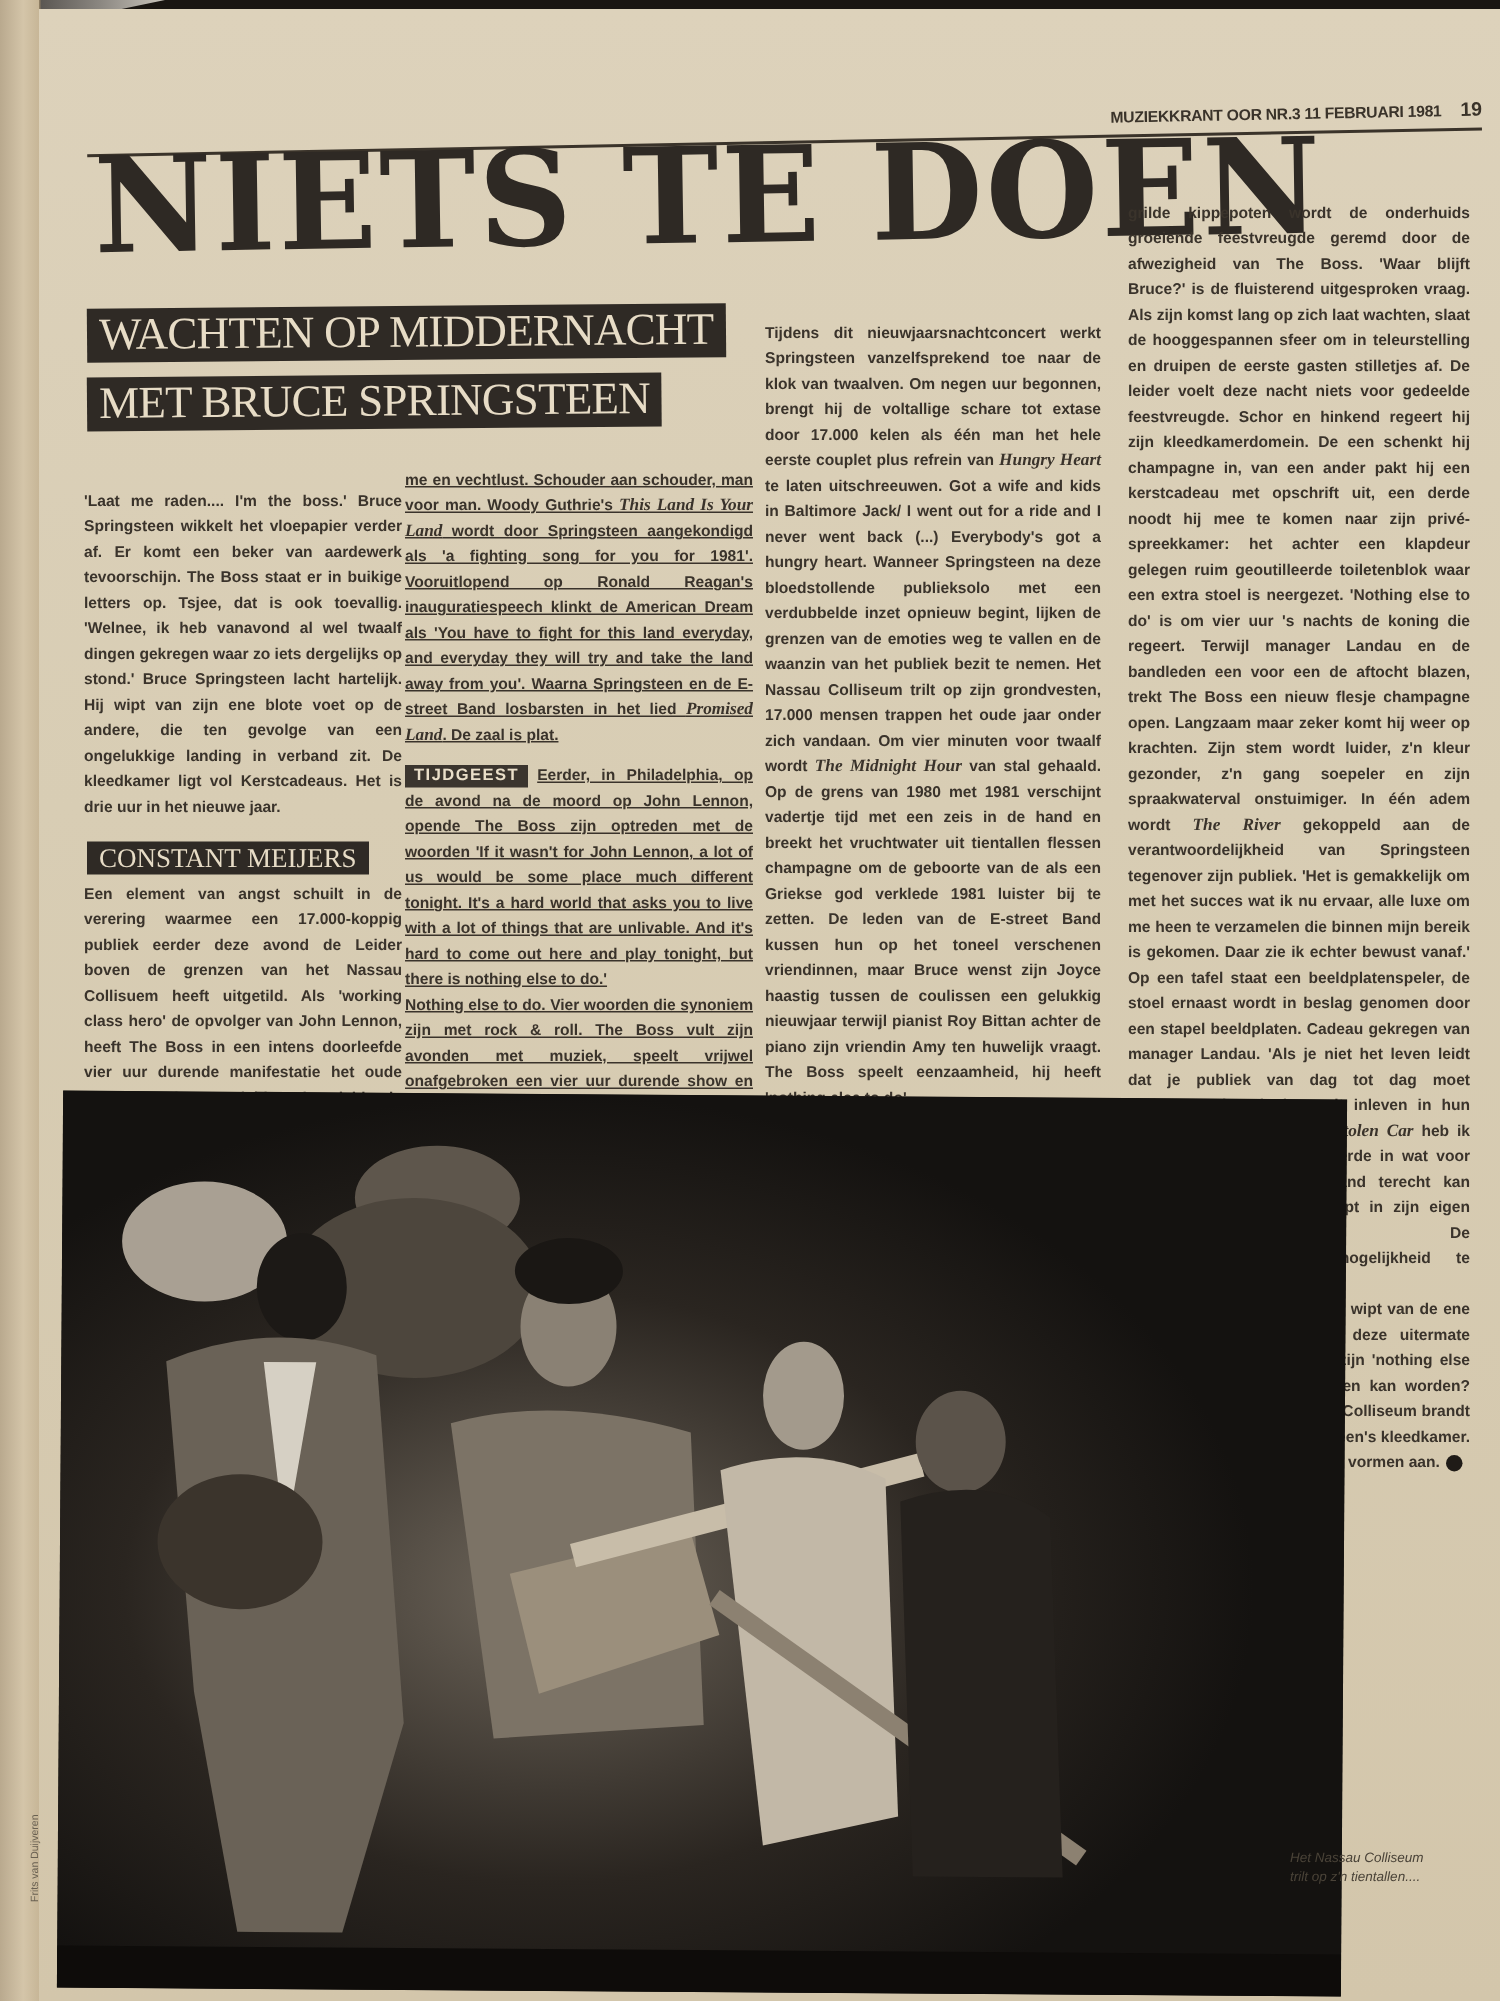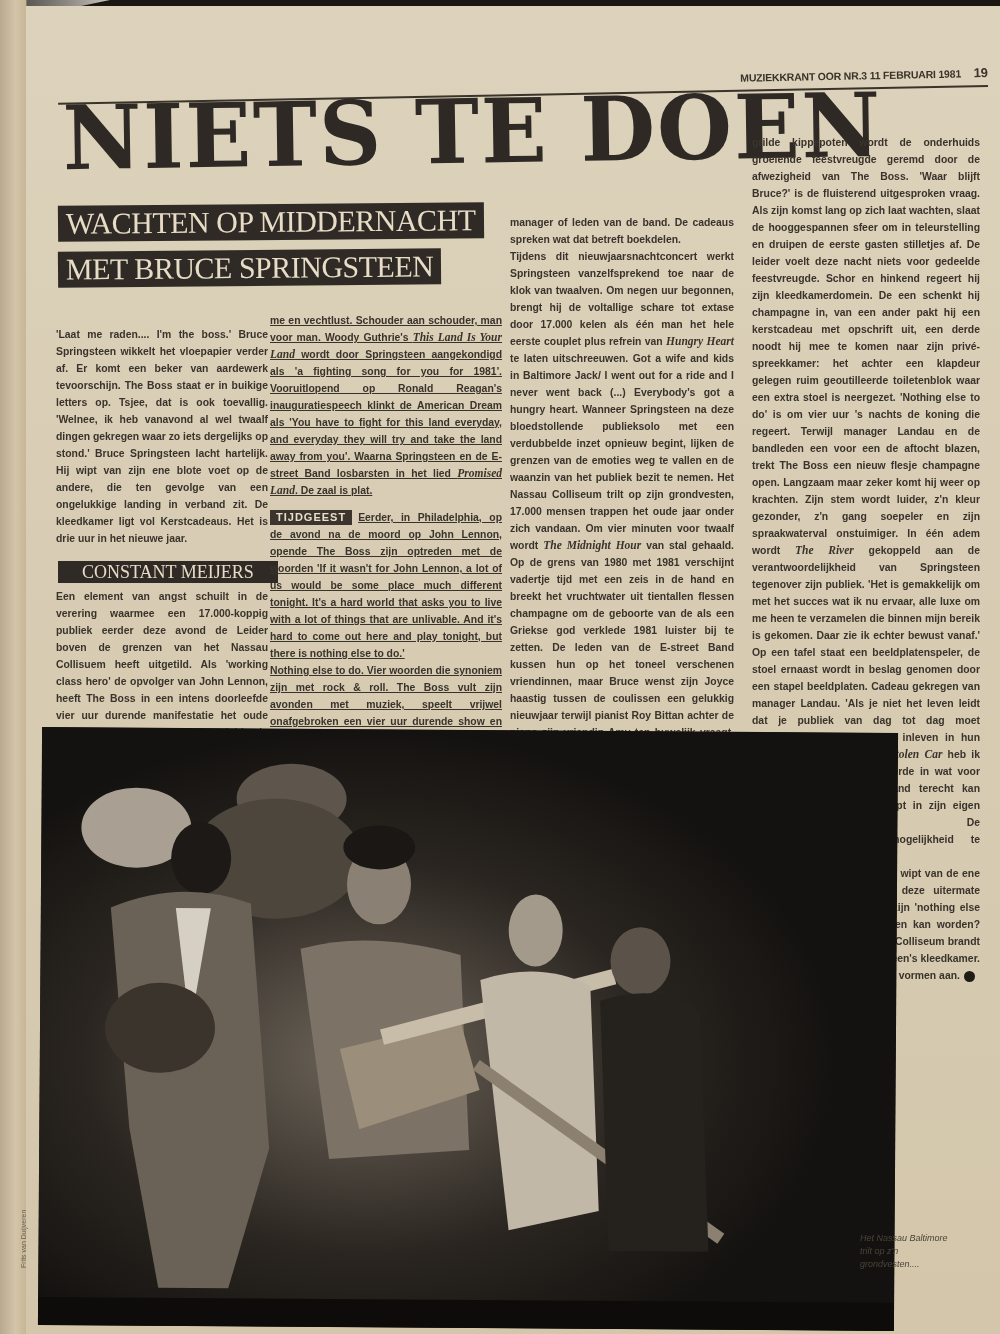--- a/index.html
+++ b/index.html
@@ -52,21 +52,21 @@
   }
   .col p { margin:0; }
   .col em { font-family:"Liberation Serif", serif; font-style:italic; font-size:11.5px; }
   .c1a { left:30px; top:320px; width:212px; }
   .c1b { left:30px; top:582px; width:212px; }
   .c2 { left:244px; top:306px; width:232px;text-decoration:underline; }
   .c3 { left:484px; top:208px; width:224px; }
   .c4 { left:726px; top:128px; width:228px; }
   .author {
     position:absolute; left:32px; top:555px; background:#2f2a25; color:#e7dcc6;
-    font-family:"Liberation Serif", serif; font-size:18px; line-height:22px; padding:0 24px;
+    font-family:"Liberation Serif", serif; font-size:18px; line-height:22px; padding:0 8px;
   }
   .kicker {
     display:inline-block; background:#3b352e; color:#eadfc9; font-weight:bold;
     font-size:11px; padding:0 6px; margin-right:6px; letter-spacing:1px; line-height:15px;
   }
   .endmark {
     display:inline-block; width:11px; height:11px; border-radius:50%; background:#1f1b17;
     vertical-align:middle; margin-left:4px;
   }
   .photo {
@@ -114,21 +114,20 @@
     <p>Een element van angst schuilt in de verering waarmee een 17.000-koppig publiek eerder deze avond de Leider boven de grenzen van het Nassau Collisuem heeft uitgetild. Als 'working class hero' de opvolger van John Lennon, heeft The Boss in een intens doorleefde vier uur durende manifestatie het oude jaar in het nieuwe geleid. De begeleidende boodschap was er geen van liefde of vrede, maar een van realis-</p>
   </div>
 
   <div class="col c2">
     <p><span>me en vechtlust. Schouder aan schouder, man voor man. Woody Guthrie's </span><em>This Land Is Your Land</em><span> wordt door Springsteen aangekondigd als 'a fighting song for you for 1981'. Vooruitlopend op Ronald Reagan's inauguratiespeech klinkt de American Dream als 'You have to fight for this land everyday, and everyday they will try and take the land away from you'. Waarna Springsteen en de E-street Band losbarsten in het lied </span><em>Promised Land</em><span>. De zaal is plat.</span></p>
     <p style="margin-top:10px"><span class="kicker">TIJDGEEST</span><span>Eerder, in Philadelphia, op de avond na de moord op John Lennon, opende The Boss zijn optreden met de woorden 'If it wasn't for John Lennon, a lot of us would be some place much different tonight. It's a hard world that asks you to live with a lot of things that are unlivable. And it's hard to come out here and play tonight, but there is nothing else to do.'</span></p>
     <p>Nothing else to do. Vier woorden die synoniem zijn met rock &amp; roll. The Boss vult zijn avonden met muziek, speelt vrijwel onafgebroken een vier uur durende show en beukt zo hard en nadrukkelijk op zijn publiek in dat het na afloop murw en moegestreden huiswaarts keert. Na afloop van de manifestaties heeft Springsteen ook niets anders te doen dan nog vele uren in zijn kleedkamer rond te hangen en als baas van zijn circus miniconferenties te houden met zijn</p>
   </div>
 
   <div class="col c3">
-    <p>manager of leden van de band. De cadeaus spreken wat dat betreft boekdelen.</p>
     <p><span>Tijdens dit nieuwjaarsnachtconcert werkt Springsteen vanzelfsprekend toe naar de klok van twaalven. Om negen uur begonnen, brengt hij de voltallige schare tot extase door 17.000 kelen als één man het hele eerste couplet plus refrein van </span><em>Hungry Heart</em><span> te laten uitschreeuwen. Got a wife and kids in Baltimore Jack/ I went out for a ride and I never went back (...) Everybody's got a hungry heart. Wanneer Springsteen na deze bloedstollende publieksolo met een verdubbelde inzet opnieuw begint, lijken de grenzen van de emoties weg te vallen en de waanzin van het publiek bezit te nemen. Het Nassau Colliseum trilt op zijn grondvesten, 17.000 mensen trappen het oude jaar onder zich vandaan. Om vier minuten voor twaalf wordt </span><em>The Midnight Hour</em><span> van stal gehaald. Op de grens van 1980 met 1981 verschijnt vadertje tijd met een zeis in de hand en breekt het vruchtwater uit tientallen flessen champagne om de geboorte van de als een Griekse god verklede 1981 luister bij te zetten. De leden van de E-street Band kussen hun op het toneel verschenen vriendinnen, maar Bruce wenst zijn Joyce haastig tussen de coulissen een gelukkig nieuwjaar terwijl pianist Roy Bittan achter de piano zijn vriendin Amy ten huwelijk vraagt. The Boss speelt eenzaamheid, hij heeft 'nothing else to do'.</span></p>
     <p style="margin-top:10px"><span class="kicker">AFWEZIG</span><span>De ruimte waar de nieuwjaarsreceptie zich afspeelt, is in twee segmenten verdeeld. Het grootste deel dient voor het laagste niveau 'backstage-passes', het kleinste voor leden van de band plus aanhang. Onder het genot van een plastic glaasje champagne en ge-</span></p>
   </div>
 
   <div class="col c4">
     <p><span>grilde kippepoten wordt de onderhuids groeiende feestvreugde geremd door de afwezigheid van The Boss. 'Waar blijft Bruce?' is de fluisterend uitgesproken vraag. Als zijn komst lang op zich laat wachten, slaat de hooggespannen sfeer om in teleurstelling en druipen de eerste gasten stilletjes af. De leider voelt deze nacht niets voor gedeelde feestvreugde. Schor en hinkend regeert hij zijn kleedkamerdomein. De een schenkt hij champagne in, van een ander pakt hij een kerstcadeau met opschrift uit, een derde noodt hij mee te komen naar zijn privé-spreekkamer: het achter een klapdeur gelegen ruim geoutilleerde toiletenblok waar een extra stoel is neergezet. 'Nothing else to do' is om vier uur 's nachts de koning die regeert. Terwijl manager Landau en de bandleden een voor een de aftocht blazen, trekt The Boss een nieuw flesje champagne open. Langzaam maar zeker komt hij weer op krachten. Zijn stem wordt luider, z'n kleur gezonder, z'n gang soepeler en zijn spraakwaterval onstuimiger. In één adem wordt </span><em>The River</em><span> gekoppeld aan de verantwoordelijkheid van Springsteen tegenover zijn publiek. 'Het is gemakkelijk om met het succes wat ik nu ervaar, alle luxe om me heen te verzamelen die binnen mijn bereik is gekomen. Daar zie ik echter bewust vanaf.' Op een tafel staat een beeldplatenspeler, de stoel ernaast wordt in beslag genomen door een stapel beeldplaten. Cadeau gekregen van manager Landau. 'Als je niet het leven leidt dat je publiek van dag tot dag moet ondergaan, kun je je nooit inleven in hun problemen. Zo'n tekst als </span><em>Stolen Car</em><span> heb ik bedacht toen ik me realiseerde in wat voor een vreemde situatie iemand terecht kan komen wanneer hij vastloopt in zijn eigen ontsnappingsmogelijkheid. De onmogelijkheid om onmogelijkheid te doorbreken.'</span></p>
     <p><span>The Boss lacht uitbundig, hij wipt van de ene voet op de andere. Weet deze uitermate charmante, kleine man dat zijn 'nothing else to do' onmogelijk doorbroken kan worden? Het is vijf uur. In het Nassau Colliseum brandt nog slechts licht in Springsteen's kleedkamer. Het gesprek neemt oeverloze vormen aan.</span><span class="endmark"></span></p>
   </div>
 
   <div class="photo">
@@ -161,15 +160,15 @@
       <path d="M440 250 Q500 230 550 255 L560 480 L470 500 Z" fill="#c2b8a7"></path>
       <rect x="440" y="330" width="300" height="12" fill="#8c8171" transform="rotate(35 440 330)"></rect>
 
       <ellipse cx="600" cy="230" rx="30" ry="34" fill="#5b534a"></ellipse>
       <path d="M560 270 Q620 250 660 280 L670 520 L570 520 Z" fill="#25211d"></path>
 
       <rect x="0" y="570" width="856" height="28" fill="#0e0c0a"></rect>
     </svg>
   </div>
 
-  <div class="caption">Het Nassau Baltimore trilt op z'n grondvesten....</div>
+  <div class="caption">Het Nassau Colliseum trilt op z'n tientallen....</div>
   <div class="credit">Frits van Duijveren</div>
 </div>
 
 </body></html>

